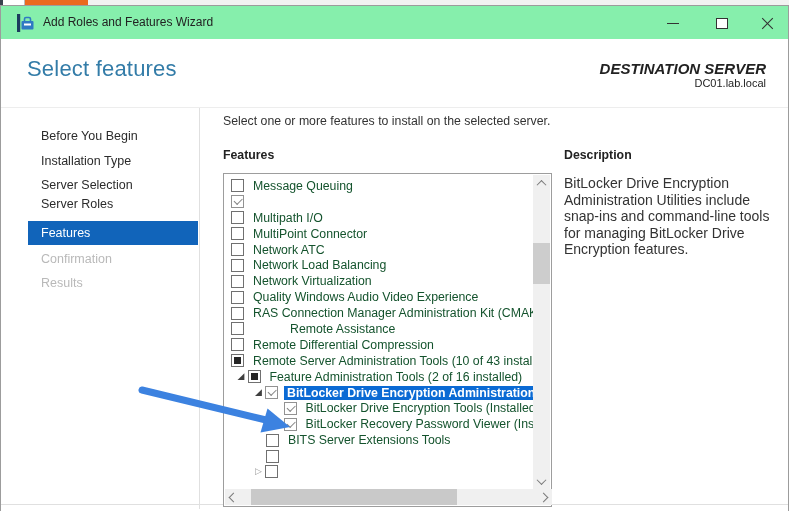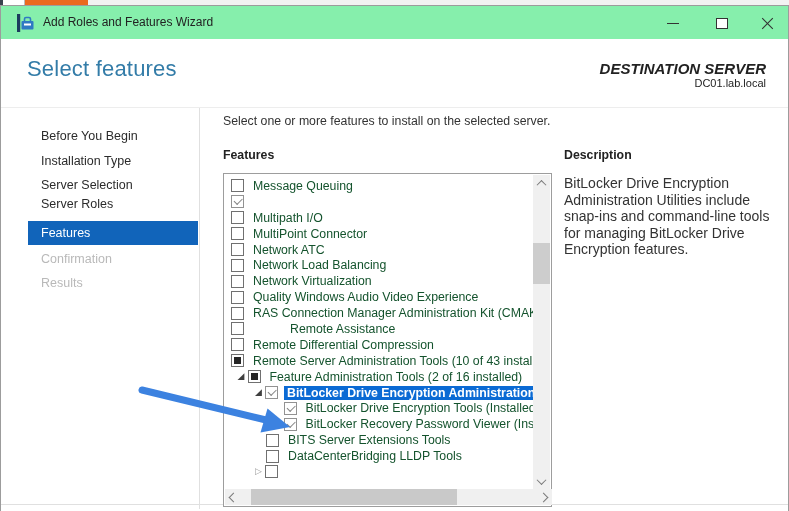--- a/index.html
+++ b/index.html
@@ -188,21 +188,20 @@
           <div class="row" style="padding-left: 59.5px;">
             <span class="cb checked"></span>
             <span class="row-label">BitLocker Recovery Password Viewer (Installed)</span>
           </div>
           <div class="row" style="padding-left: 42px;">
             <span class="cb unchecked"></span>
             <span class="row-label">BITS Server Extensions Tools</span>
           </div>
           <div class="row" style="padding-left: 42px;">
             <span class="cb unchecked"></span>
-            <span class="row-label">DataCenterBridging LLDP Tools</span>
           </div>
           <div class="row" style="padding-left: 28px;">
             <span class="expander closed">▷</span>
             <span class="cb unchecked"></span>
           </div>
         </div>
       <div class="vscroll">
         <div class="sbtn" style="left:0;top:0;">
             <div class="chev up"></div>
           </div>

